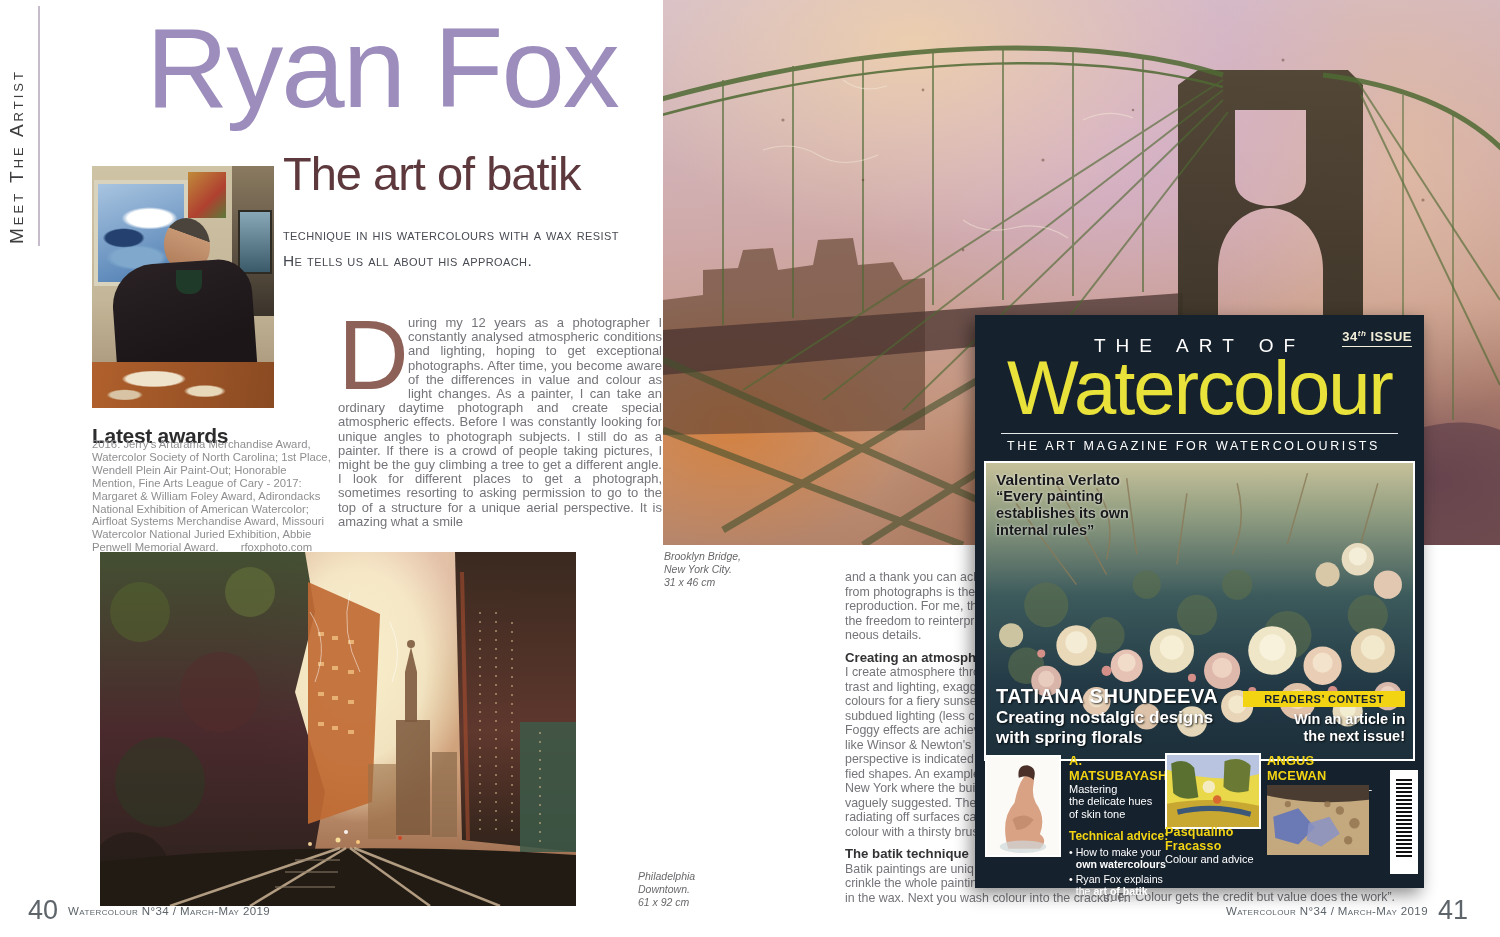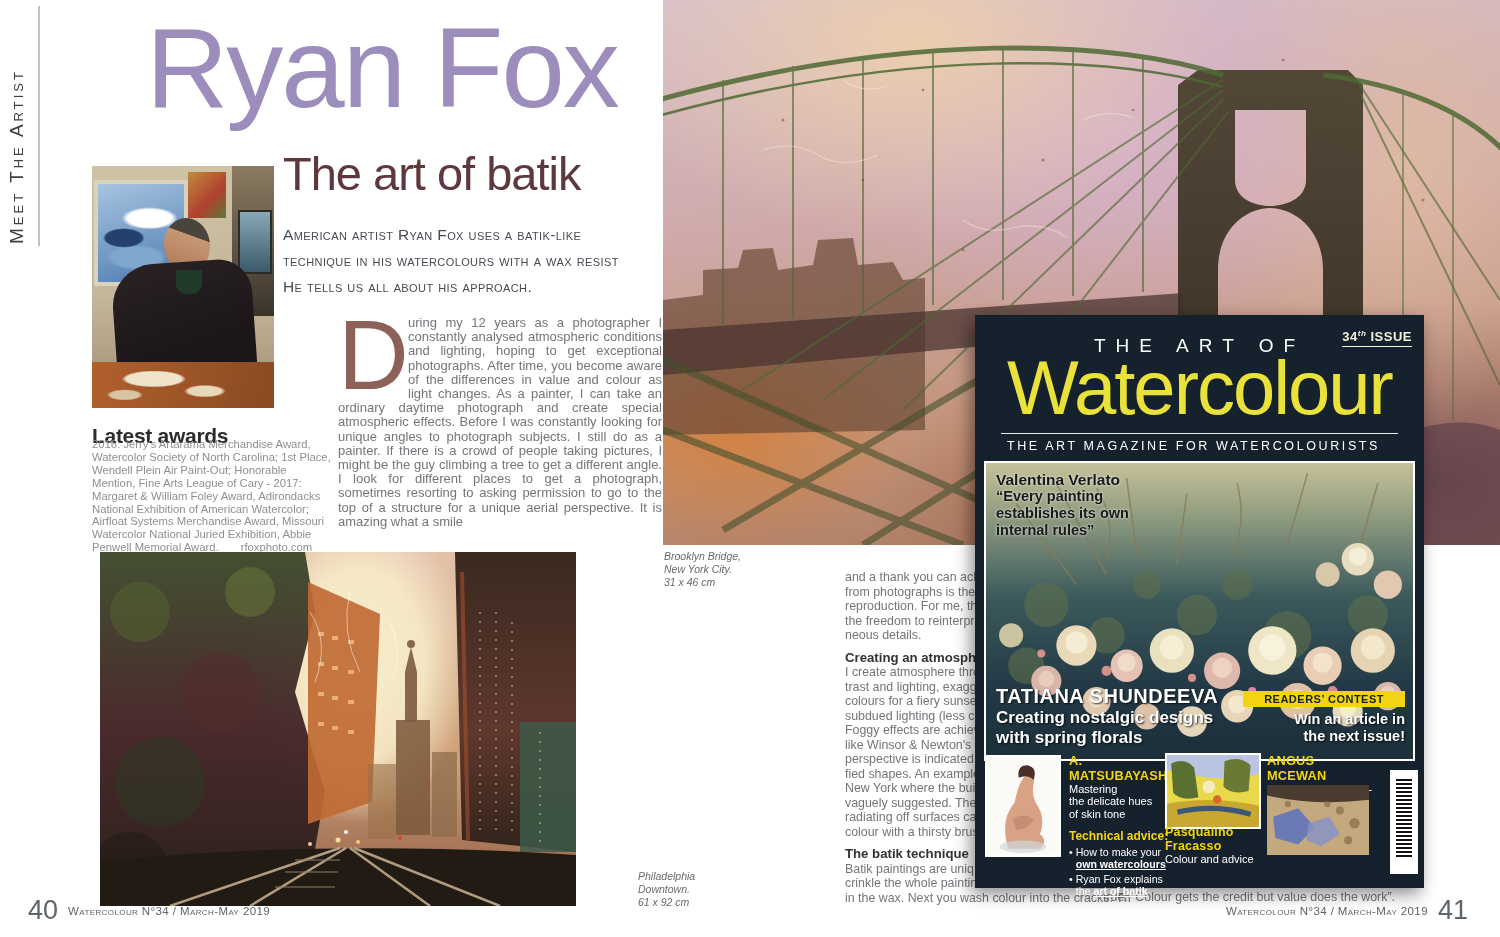--- a/index.html
+++ b/index.html
@@ -103,21 +103,21 @@
   .mini-land{left:190px;top:438px;width:92px;height:72px;}
   .mini-rock{left:292px;top:470px;width:102px;height:70px;border:none;}
 
   .cov-col{position:absolute;color:#fff;}
   .cname{color:#f2d413;font-weight:700;font-size:12.8px;letter-spacing:.2px;}
   .cdesc{font-size:11px;line-height:12.4px;}
   .col-matsu{left:94px;top:438px;width:100px;}
   .tech-head{color:#f2d413;font-weight:700;font-size:12px;margin-top:9px;}
   .tech-item{display:flex;font-size:10.6px;line-height:12px;margin-top:3px;}
   .tech-item .bullet{margin-right:3px;}
-  .tech-item .b{font-weight:700;text-decoration:underline;}
+  .tech-item .b{font-weight:700;}
   .col-frac{left:190px;top:511px;width:100px;}
   .col-frac .cname{font-size:12.5px;line-height:13.5px;}
   .col-mcewan{left:292px;top:438px;width:110px;}
   .andalso{position:absolute;left:10px;right:10px;top:546px;font-size:14.5px;font-weight:700;
     color:#ffffff;white-space:nowrap;}
   .andalso .y{color:#f2d413;}
 
   .barcode{position:absolute;right:6px;top:455px;width:28px;height:98px;background:#ffffff;
     padding:3px 0;}
   .barcode .bars{margin:6px auto 0;width:16px;height:78px;
@@ -215,21 +215,20 @@
     <div class="ap" style="left:84px;top:104px;width:26px;height:24px;background:#1f3a28;border-radius:0 0 10px 10px;"></div>
     <div class="ap" style="left:0;top:196px;width:182px;height:47px;background:
       radial-gradient(ellipse 46px 12px at 34% 36%, #efe3cc 0 60%, transparent 70%),
       radial-gradient(ellipse 30px 9px at 62% 62%, #e8d8ba 0 55%, transparent 70%),
       radial-gradient(ellipse 26px 8px at 18% 70%, #d8c4a4 0 55%, transparent 70%),
       linear-gradient(100deg,#b0602c,#8a4a22);"></div>
   </div>
 
   <h2 class="page-subtitle">The art of batik</h2>
   <div class="intro">
-      <div>American artist Ryan Fox uses a batik-like</div>
       <div>technique in his watercolours with a wax resist</div>
       <div>He tells us all about his approach.</div>
     </div>
 
   <div class="body-col"><span class="dropcap">D</span><span>uring my 12 years as a photographer I constantly analysed atmospheric conditions and lighting, hoping to get exceptional photographs. After time, you become aware of the differences in value and colour as light changes. As a painter, I can take an ordinary daytime photograph and create special atmospheric effects. Before I was constantly looking for unique angles to photograph subjects. I still do as a painter. If there is a crowd of people taking pictures, I might be the guy climbing a tree to get a different angle. I look for different places to get a photograph, sometimes resorting to asking permission to go to the top of a structure for a unique aerial perspective. It is amazing what a smile</span></div>
 
   <h3 class="awards-head">Latest awards</h3>
   <div class="awards">
       <div>2016: Jerry's Artarama Merchandise Award,</div>
       <div>Watercolor Society of North Carolina; 1st Place,</div>

